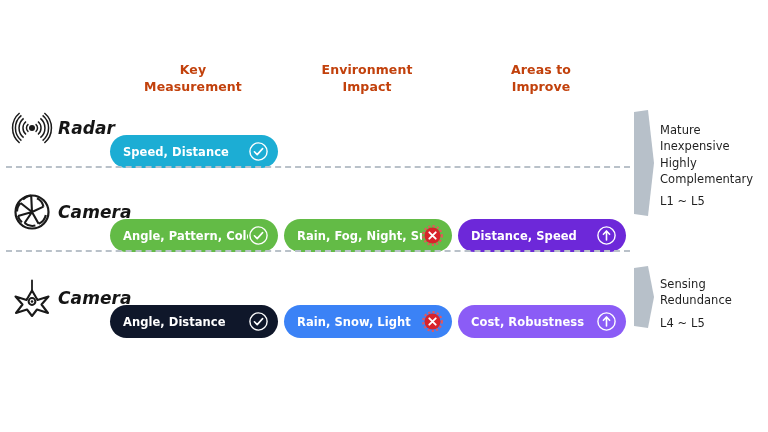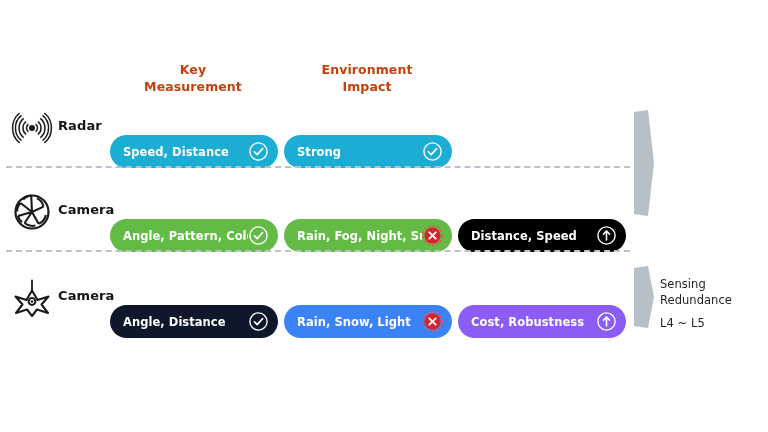--- a/index.html
+++ b/index.html
@@ -56,24 +56,25 @@
     top: 2px;
     width: 44px;
     height: 44px;
   }
   .sensor-icon svg { display: block; width: 44px; height: 44px; }
 
   .sensor-label {
     position: absolute;
     left: 58px;
     top: 14px;
-    font-size: 13px;
+    font-size: 17px;
     font-weight: 700;
     color: #151515;
     letter-spacing: .1px;
+    font-style: italic;
   }
 
   
   .pill {
     position: absolute;
     top: 7px;
     width: 168px;
     height: 33px;
     border-radius: 17px;
     display: flex;
@@ -139,20 +140,22 @@
 </style>
 </head>
 <body>
 
 <div id="stage">
 
   <div class="col-header c0">Key
 Measurement</div>
   <div class="col-header c1">Environment
 Impact</div>
+  <div class="col-header c2">Areas to
+Improve</div>
 
   <div class="row r0">
     <div class="sensor-icon">
       <svg viewBox="0 0 44 44">
         <g fill="none" stroke="#1a1a1a" stroke-width="1.5">
           <path d="M22 22 m-3,0 a3,3 0 1,0 6,0 a3,3 0 1,0 -6,0" fill="#1a1a1a" stroke="none"></path>
           <path d="M16 15.5 A8.5 8.5 0 0 0 16 28.5"></path>
           <path d="M28 15.5 A8.5 8.5 0 0 1 28 28.5"></path>
           <path d="M13.6 12.3 A12.6 12.6 0 0 0 13.6 31.7"></path>
           <path d="M30.4 12.3 A12.6 12.6 0 0 1 30.4 31.7"></path>
@@ -170,29 +173,20 @@
     <div class="pill p0" style="background:#1CADD4">
       <span class="pill-text">Speed, Distance</span>
       <span class="pill-badge">
         <svg viewBox="0 0 21 21">
             <circle cx="10.5" cy="10.5" r="8.6" fill="none" stroke="#fff" stroke-width="1.4"></circle>
             <path d="M6.4 10.8 L9.2 13.6 L14.6 7.6" fill="none" stroke="#fff" stroke-width="1.6" stroke-linecap="round" stroke-linejoin="round"></path>
           </svg>
       </span>
     </div>
 
-    <div class="pill p1" style="background:#1CADD4">
-      <span class="pill-text">Strong</span>
-      <span class="pill-badge">
-        <svg viewBox="0 0 21 21">
-            <circle cx="10.5" cy="10.5" r="8.6" fill="none" stroke="#fff" stroke-width="1.4"></circle>
-            <path d="M6.4 10.8 L9.2 13.6 L14.6 7.6" fill="none" stroke="#fff" stroke-width="1.6" stroke-linecap="round" stroke-linejoin="round"></path>
-          </svg>
-      </span>
-    </div>
 
   </div>
 
   <div class="divider d0"></div>
 
   <div class="row r1">
     <div class="sensor-icon">
       <svg viewBox="0 0 44 44">
         <circle cx="22" cy="22" r="16.5" fill="none" stroke="#1a1a1a" stroke-width="2.2"></circle>
         <g fill="none" stroke="#1a1a1a" stroke-width="2.1" stroke-linejoin="round">
@@ -222,21 +216,21 @@
       <span class="pill-text">Rain, Fog, Night, Sun</span>
       <span class="pill-badge">
         <svg viewBox="0 0 21 21">
           <circle cx="10.5" cy="10.5" r="9.4" fill="none" stroke="#E8555A" stroke-width="2" stroke-dasharray="2.2 2.2"></circle>
           <circle cx="10.5" cy="10.5" r="8" fill="#D8232A"></circle>
           <path d="M7.3 7.3 L13.7 13.7 M13.7 7.3 L7.3 13.7" stroke="#fff" stroke-width="1.9" stroke-linecap="round"></path>
         </svg>
       </span>
     </div>
 
-    <div class="pill p2" style="background:#000000">
+    <div class="pill p2" style="background:#6d28d9">
       <span class="pill-text">Distance, Speed</span>
       <span class="pill-badge">
         <svg viewBox="0 0 21 21">
             <circle cx="10.5" cy="10.5" r="8.6" fill="none" stroke="#fff" stroke-width="1.4"></circle>
             <path d="M10.5 15 L10.5 6.4" fill="none" stroke="#fff" stroke-width="1.6" stroke-linecap="round"></path>
             <path d="M7.4 9.3 L10.5 6.1 L13.6 9.3" fill="none" stroke="#fff" stroke-width="1.6" stroke-linecap="round" stroke-linejoin="round"></path>
           </svg>
       </span>
     </div>
   </div>
@@ -285,20 +279,27 @@
           </svg>
       </span>
     </div>
   </div>
 
   <div class="arrow-shape a0">
     <svg viewBox="0 0 22 106" preserveAspectRatio="none">
       <path d="M1 2 L15 0 L21 53 L15 106 L1 104 Z" fill="#B7C0C9"></path>
     </svg>
   </div>
+  <div class="note n0">
+    <div class="note-lines">Mature
+Inexpensive
+Highly
+Complementary</div>
+    <div class="note-level">L1 ~ L5</div>
+  </div>
 
   <div class="arrow-shape a1">
     <svg viewBox="0 0 22 62" preserveAspectRatio="none">
       <path d="M1 2 L15 0 L21 31 L15 62 L1 60 Z" fill="#B7C0C9"></path>
     </svg>
   </div>
   <div class="note n1">
     <div class="note-lines">Sensing
 Redundance</div>
     <div class="note-level">L4 ~ L5</div>

